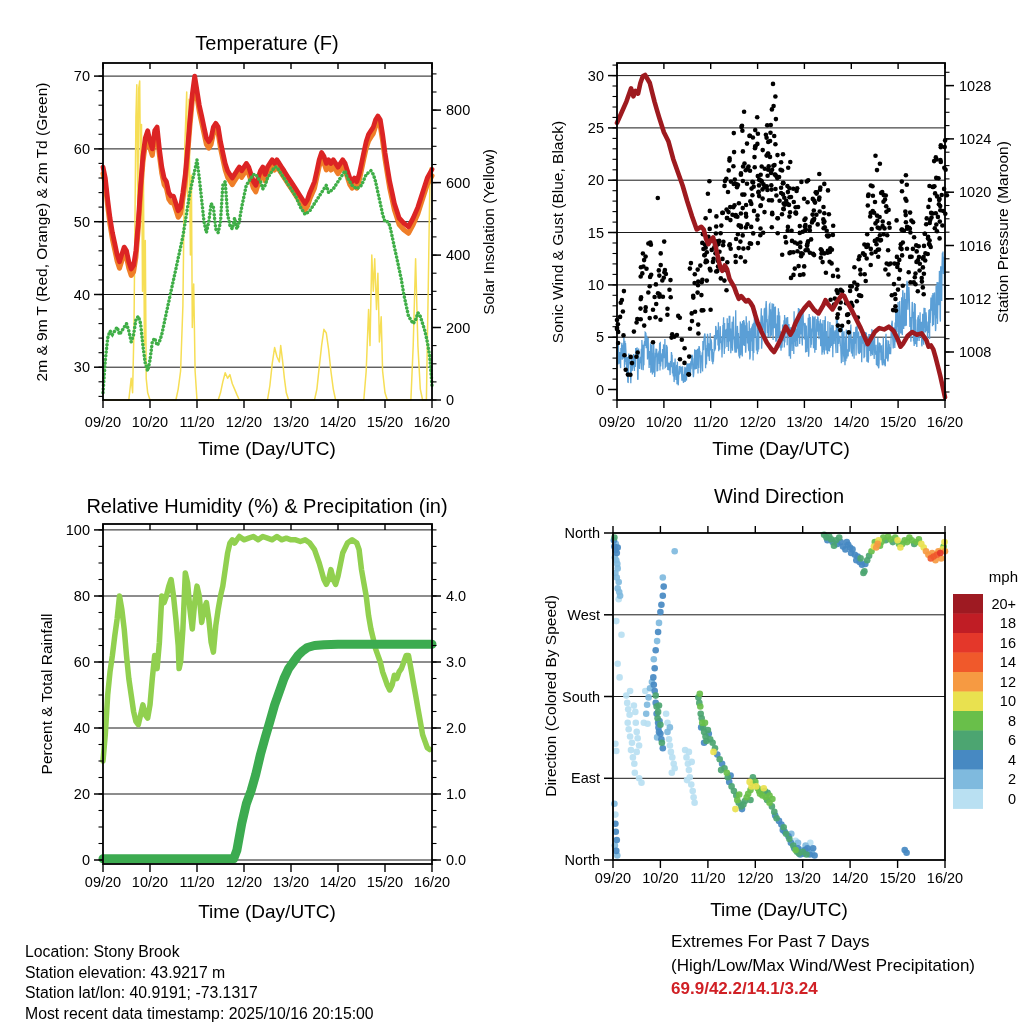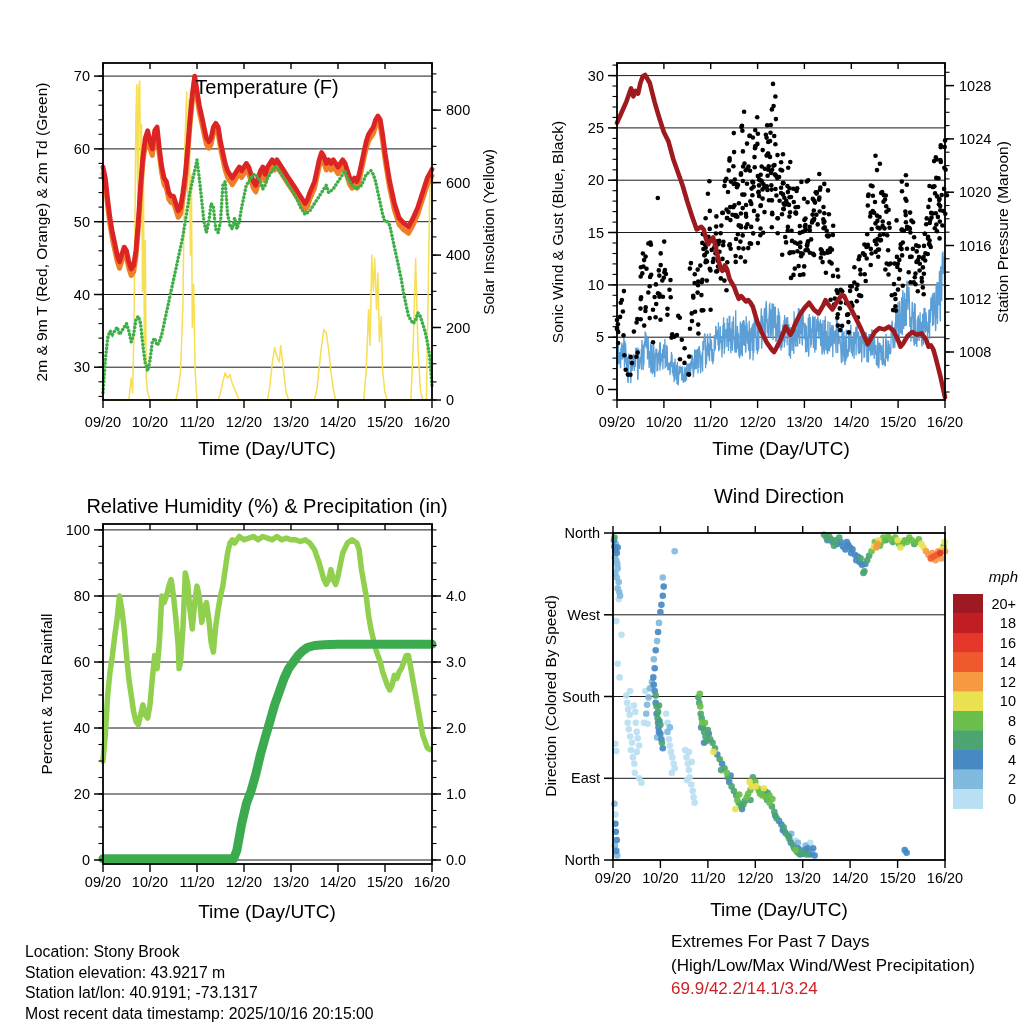--- a/index.html
+++ b/index.html
@@ -4,22 +4,22 @@
 <style>
   html,body{margin:0;padding:0;background:#fff;}
   .fig{position:relative;width:1024px;height:1024px;background:#fff;overflow:hidden;
        font-family:"Liberation Sans",sans-serif;color:#000;}
   .abs{position:absolute;}
   .title{font-size:20px;white-space:nowrap;transform:translateX(-50%);}
   .axlab{font-size:15.5px;white-space:nowrap;transform:translate(-50%,-50%) rotate(-90deg);}
   .timelab{font-size:19px;white-space:nowrap;transform:translateX(-50%);}
   .footer{font-size:15.8px;line-height:20.5px;margin-top:20px;}
   .ext{font-size:17px;line-height:23.5px;text-align:left;}
-  .ext-vals{color:#d02025;font-weight:normal;}
-  .cbtitle{font-size:15px;width:58px;text-align:right;font-style:italic;}
+  .ext-vals{color:#d02025;font-weight:bold;}
+  .cbtitle{font-size:15px;width:58px;text-align:right;}
   svg{position:absolute;left:0;top:0;}
 </style>
 </head>
 <body>
 
 <div class="fig">
   <svg id="chart-svg" width="1024" height="1024" viewBox="0 0 1024 1024">
       <g>
         <line x1="103" x2="432" y1="367.2" y2="367.2" stroke="#1a1a1a" stroke-width="1"></line>
         <line x1="103" x2="432" y1="294.5" y2="294.5" stroke="#1a1a1a" stroke-width="1"></line>
@@ -1395,21 +1395,21 @@
         <text x="600" y="619.8" text-anchor="end" fill="#000" font-size="14.5" font-family="&quot;Liberation Sans&quot;,sans-serif">West</text>
         <line x1="604" x2="613" y1="696.5" y2="696.5" stroke="#000" stroke-width="1.5"></line>
         <text x="600" y="701.5" text-anchor="end" fill="#000" font-size="14.5" font-family="&quot;Liberation Sans&quot;,sans-serif">South</text>
         <line x1="604" x2="613" y1="778.3" y2="778.3" stroke="#000" stroke-width="1.5"></line>
         <text x="600" y="783.3" text-anchor="end" fill="#000" font-size="14.5" font-family="&quot;Liberation Sans&quot;,sans-serif">East</text>
         <line x1="604" x2="613" y1="860.0" y2="860.0" stroke="#000" stroke-width="1.5"></line>
         <text x="600" y="865.0" text-anchor="end" fill="#000" font-size="14.5" font-family="&quot;Liberation Sans&quot;,sans-serif">North</text>
       </g>
     </svg>
 
-  <div class="abs title" style="left:267px;top:32px;margin-top:44px;">Temperature (F)</div>
+  <div class="abs title" style="left:267px;top:32px;">Temperature (F)</div>
   <div class="abs title" style="left:267px;top:495px;">Relative Humidity (%) &amp; Precipitation (in)</div>
   <div class="abs title" style="left:779px;top:485px;">Wind Direction</div>
 
   <div class="abs axlab" style="left:42px;top:232px;">2m &amp; 9m T (Red, Orange) &amp; 2m Td (Green)</div>
   <div class="abs axlab" style="left:489px;top:232px;">Solar Insolation (Yellow)</div>
   <div class="abs axlab" style="left:558px;top:232px;">Sonic Wind &amp; Gust (Blue, Black)</div>
   <div class="abs axlab" style="left:1003px;top:232px;">Station Pressure (Maroon)</div>
   <div class="abs axlab" style="left:47px;top:694px;">Percent &amp; Total Rainfall</div>
   <div class="abs axlab" style="left:551px;top:696px;">Direction (Colored By Speed)</div>
 

